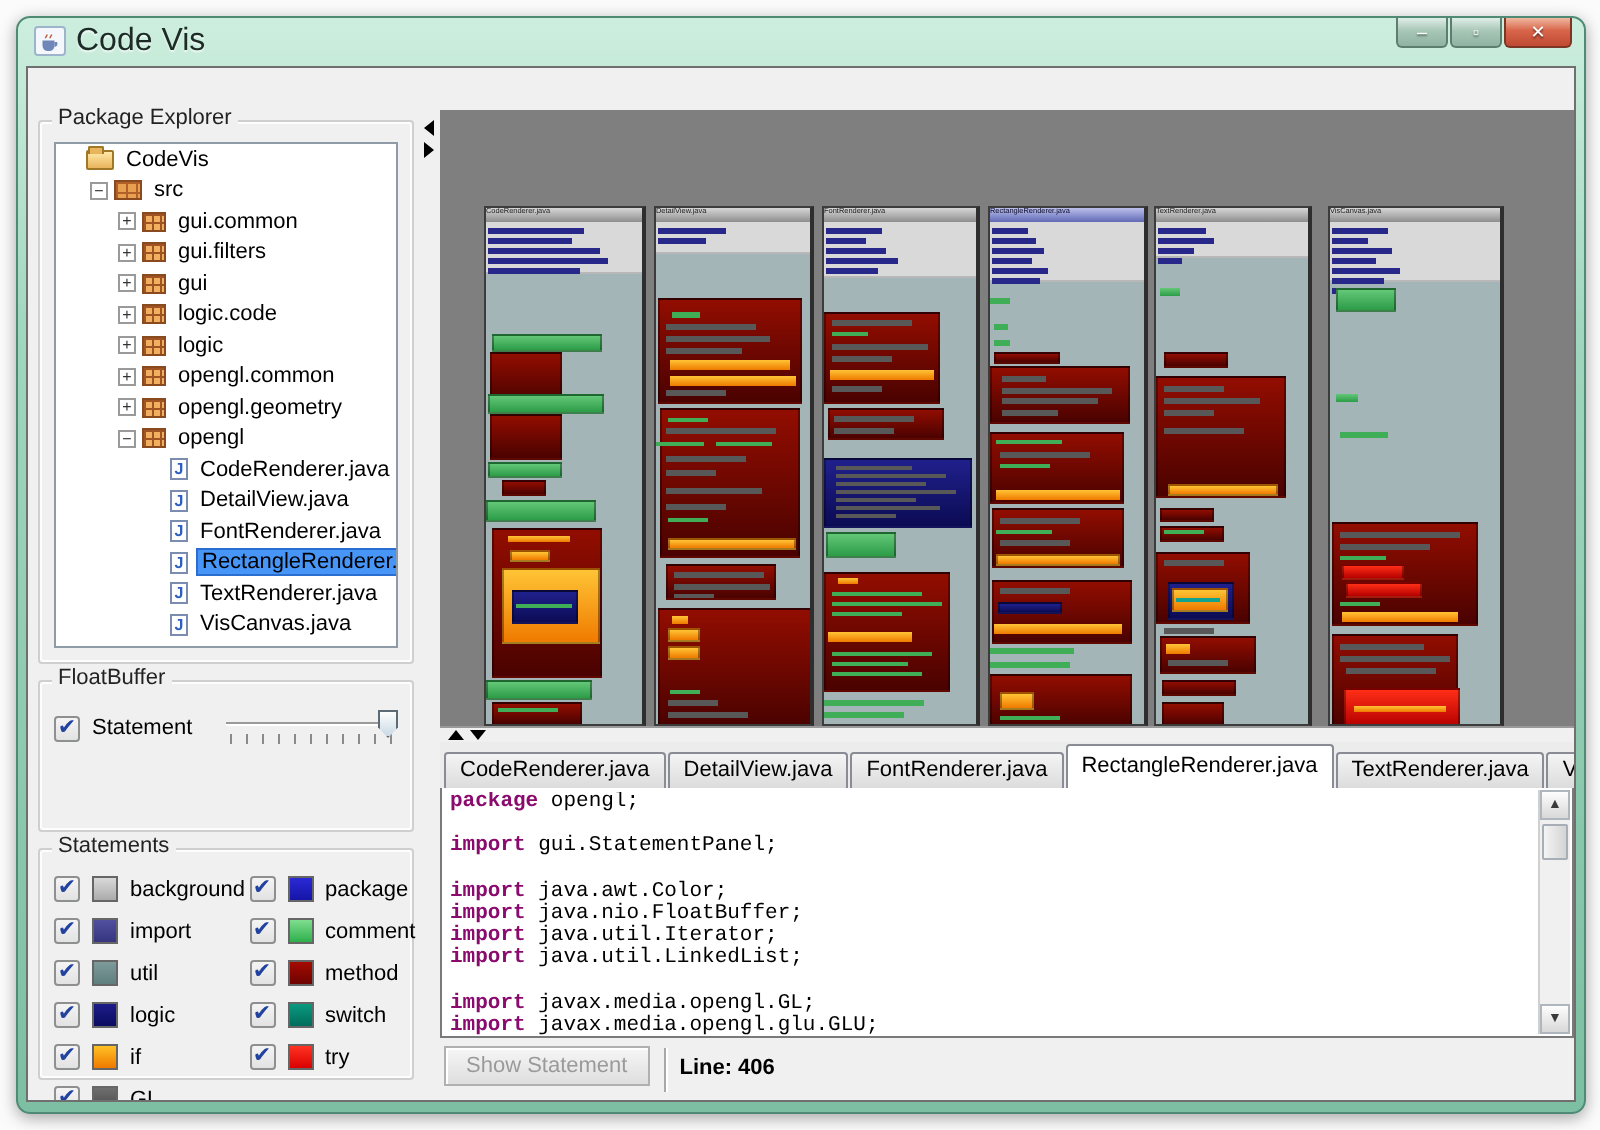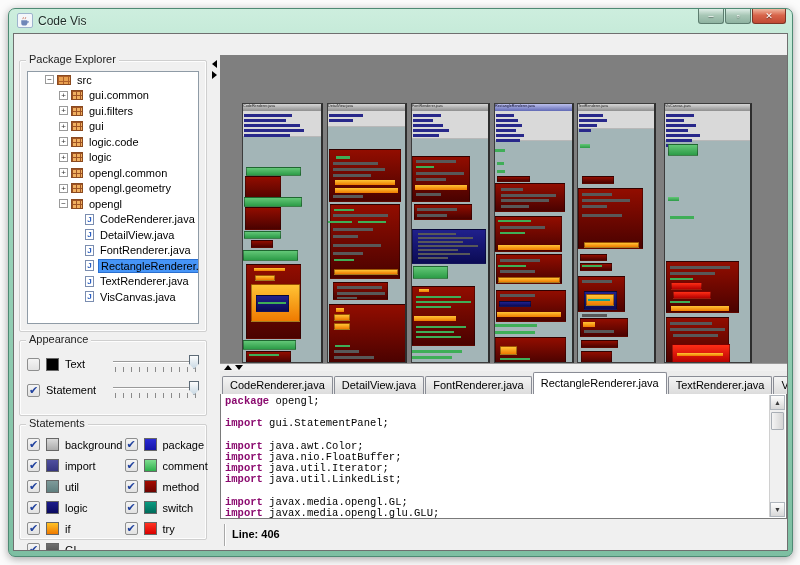--- a/index.html
+++ b/index.html
@@ -5,21 +5,21 @@
   * { margin:0; padding:0; box-sizing:border-box; }
   html,body { width:800px; height:565px; font-family:"Liberation Sans",sans-serif; background:#fbfbfb; overflow:hidden; }
 
   
   .window { position:absolute; left:8px; top:8px; width:785px; height:549px;
     background:linear-gradient(180deg,#cdeede 0%,#9fd6bd 30%,#7dbfa2 100%);
     border:1px solid #4e8a74; border-radius:7px;
     box-shadow:0 2px 8px rgba(0,0,0,.35); }
   .titlebar { height:23px; display:flex; align-items:center; padding-left:8px; position:relative; }
   .titlebar .app-icon { width:16px; height:15px; margin-right:5px; background:#f4f7fb; border:1px solid #9eb4cd; border-radius:2px; display:flex; align-items:center; justify-content:center; }
-  .title-text { font-size:12px; color:#1c2b26; text-shadow:0 1px 1px rgba(255,255,255,.7); }
+  .title-text { font-size:16px; color:#1c2b26; text-shadow:0 1px 1px rgba(255,255,255,.7); }
   .winbtns { position:absolute; right:6px; top:0; display:flex; }
   .winbtn { width:26px; height:15px; border:1px solid #5d7d6f; border-top:none; display:flex; align-items:center; justify-content:center;
     background:linear-gradient(180deg,#dfeee7,#a8c7b6 45%,#8fb3a1); color:#fff; font-size:9px; line-height:9px;
     text-shadow:0 1px 1px rgba(0,0,0,.5); border-radius:0 0 3px 3px; margin-left:1px; cursor:default; }
   .winbtn.close { width:34px; background:linear-gradient(180deg,#f0b8a0,#d8654a 45%,#c04a33); border-color:#7d3526; }
 
   .window-inner { position:absolute; left:4px; right:4px; top:24px; bottom:5px;
     background:#f0f0f0; border:1px solid #6f6f6f; overflow:hidden; }
 
   
@@ -123,20 +123,25 @@
   </div>
 
   <div class="window-inner">
 
     <div class="main">
 
       <div class="left-panel">
         <div class="group" style="height:272px;">
           <span class="group-title">Package Explorer</span>
           <div class="tree-box" id="tree">
+              <div class="tree-row" style="padding-left: 3px;">
+                <span class="exp none"></span>
+                <span class="ic ic-folder"></span>
+                <span class="lbl">CodeVis</span>
+              </div>
               <div class="tree-row" style="padding-left: 17px;">
                 <span class="exp">−</span>
                 <span class="ic ic-pkgf"></span>
                 <span class="lbl">src</span>
               </div>
               <div class="tree-row" style="padding-left: 31px;">
                 <span class="exp">+</span>
                 <span class="ic ic-pkg"></span>
                 <span class="lbl">gui.common</span>
               </div>
@@ -202,32 +207,22 @@
               </div>
               <div class="tree-row" style="padding-left: 45px;">
                 <span class="exp none"></span>
                 <span class="ic ic-java">J</span>
                 <span class="lbl">VisCanvas.java</span>
               </div>
             </div>
         </div>
 
         <div class="group" style="height:76px; padding-top:10px;">
-          <span class="group-title">Appearance</span>
+          <span class="group-title">FloatBuffer</span>
           <div id="appearance-rows">
-              <div class="ap-row">
-                <span class="cb"></span>
-                <span class="swatch" style="background: rgb(0, 0, 0);"></span>
-                <span class="lbl">Text</span>
-                <span class="slider">
-                  <span class="track"></span>
-                  <span class="ticks"></span>
-                  <span class="thumb"></span>
-                </span>
-              </div>
               <div class="ap-row">
                 <span class="cb">✔</span>
                 <span class="lbl">Statement</span>
                 <span class="slider">
                   <span class="track"></span>
                   <span class="ticks"></span>
                   <span class="thumb"></span>
                 </span>
               </div>
             </div>
@@ -521,19 +516,20 @@
         <div class="code-wrap">
           <div class="code" id="code"><div><span class="kw" style="color: rgb(138, 10, 110);">package</span> opengl;</div><div>&nbsp;</div><div><span class="kw" style="color: rgb(138, 10, 110);">import</span> gui.StatementPanel;</div><div>&nbsp;</div><div><span class="kw" style="color: rgb(138, 10, 110);">import</span> java.awt.Color;</div><div><span class="kw" style="color: rgb(138, 10, 110);">import</span> java.nio.FloatBuffer;</div><div><span class="kw" style="color: rgb(138, 10, 110);">import</span> java.util.Iterator;</div><div><span class="kw" style="color: rgb(138, 10, 110);">import</span> java.util.LinkedList;</div><div>&nbsp;</div><div><span class="kw" style="color: rgb(138, 10, 110);">import</span> javax.media.opengl.GL;</div><div><span class="kw" style="color: rgb(138, 10, 110);">import</span> javax.media.opengl.glu.GLU;</div></div>
           <div class="sbar">
             <div class="sbtn" style="top:0;">▲</div>
             <div class="sthumb"></div>
             <div class="sbtn" style="bottom:0;">▼</div>
           </div>
         </div>
 
         <div class="statusbar" id="statusbar">
+            <button class="sbtn2">Show Statement</button>
             <div class="vline"></div>
             <span class="line-label">Line: 406</span>
           </div>
       </div>
     </div>
   </div>
 </div>
 
 </body></html>

